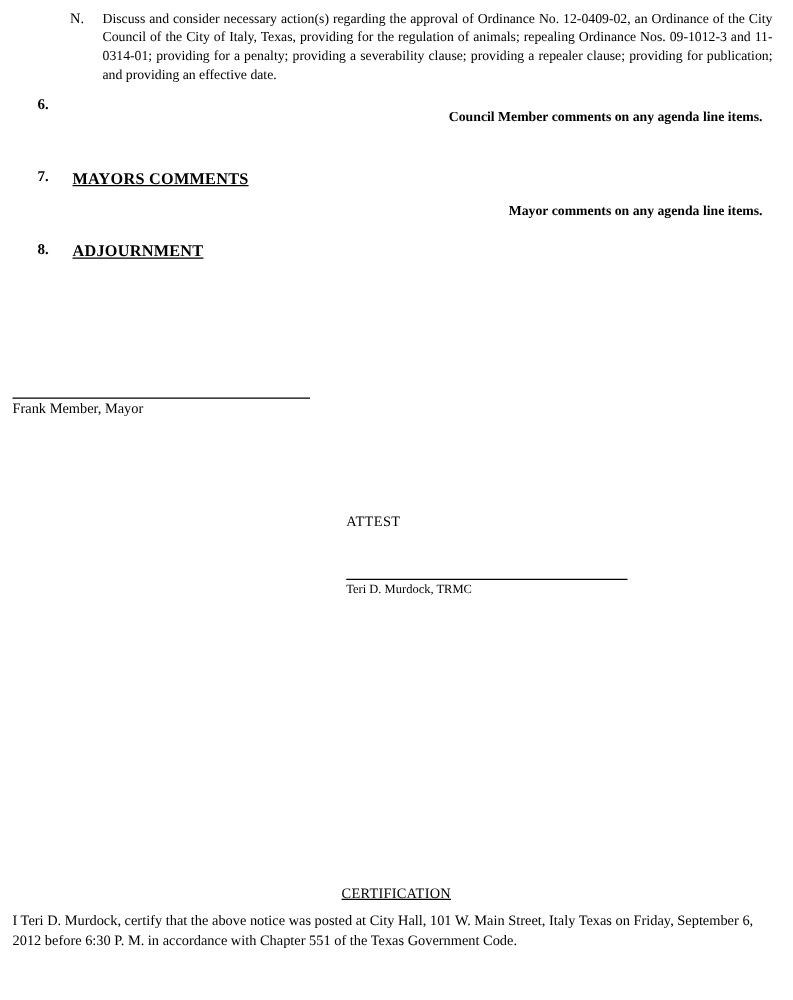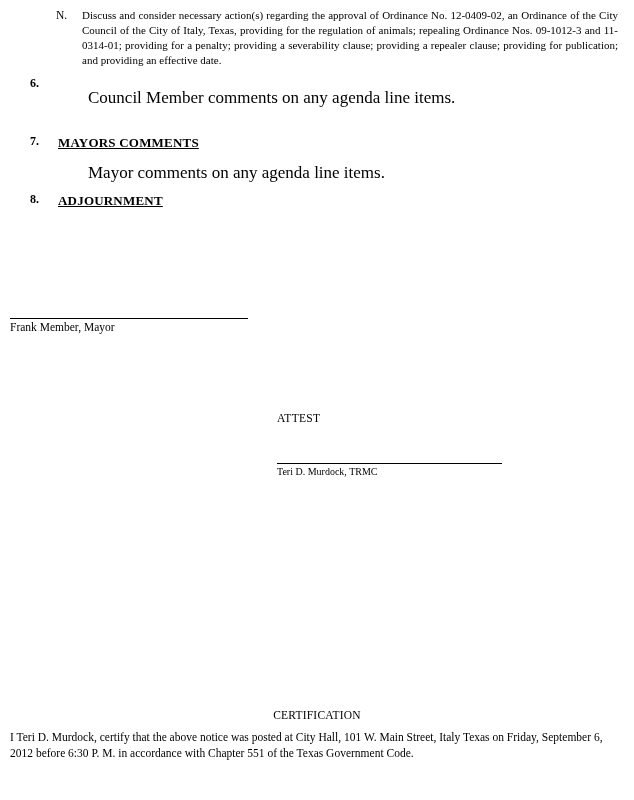--- a/index.html
+++ b/index.html
@@ -63,23 +63,24 @@
   .num-item .heading {
     margin-left: 28px;
     font-weight: bold;
     font-size: 13px;
     text-decoration: underline;
     letter-spacing: 0.2px;
   }
   .num-item .sub-note {
     margin-left: 58px;
     margin-top: 11px;
-    font-size: 17px;
-    font-weight: normal;
+    font-size: 11px;
+    font-weight: bold;
     text-decoration: none;
+    text-align: right;
   }
 
   #item6 { top: 76px; }
   #item7 { top: 134px; }
   #item8 { top: 192px; }
 
   
   .sig-line {
     position: absolute;
     border-top: 1px solid #000;
@@ -124,20 +125,21 @@
   }
 
   
   #certification-title {
     position: absolute;
     left: 0;
     top: 708px;
     width: 634px;
     text-align: center;
     font-size: 11.5px;
+    text-decoration: underline;
     letter-spacing: 0.2px;
   }
   #certification-body {
     position: absolute;
     left: 10px;
     top: 730px;
     width: 614px;
     font-size: 11.5px;
     line-height: 1.36;
   }

